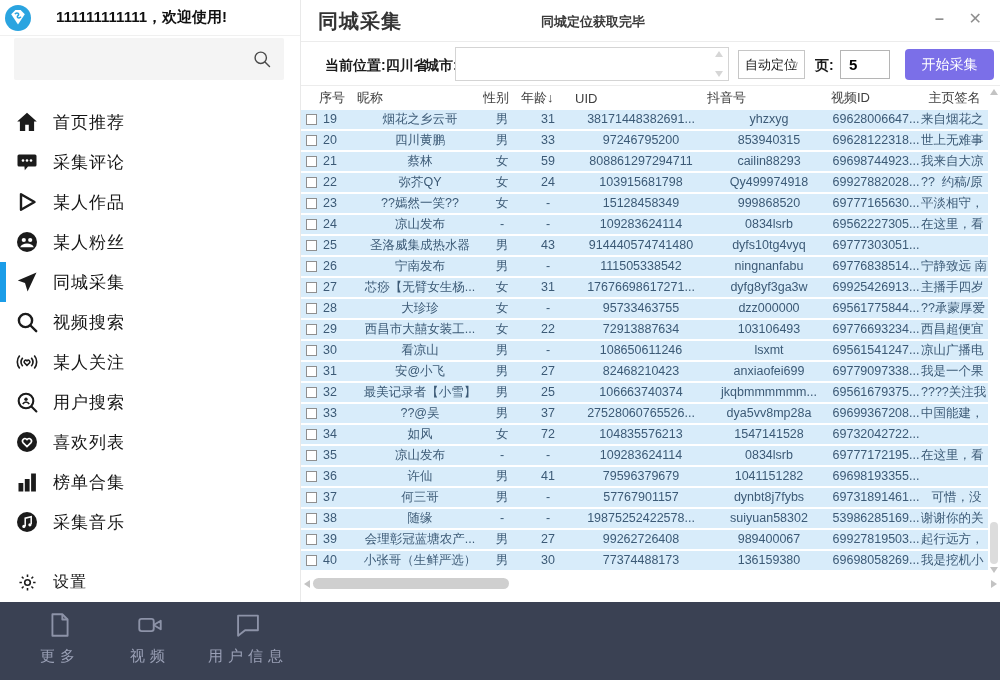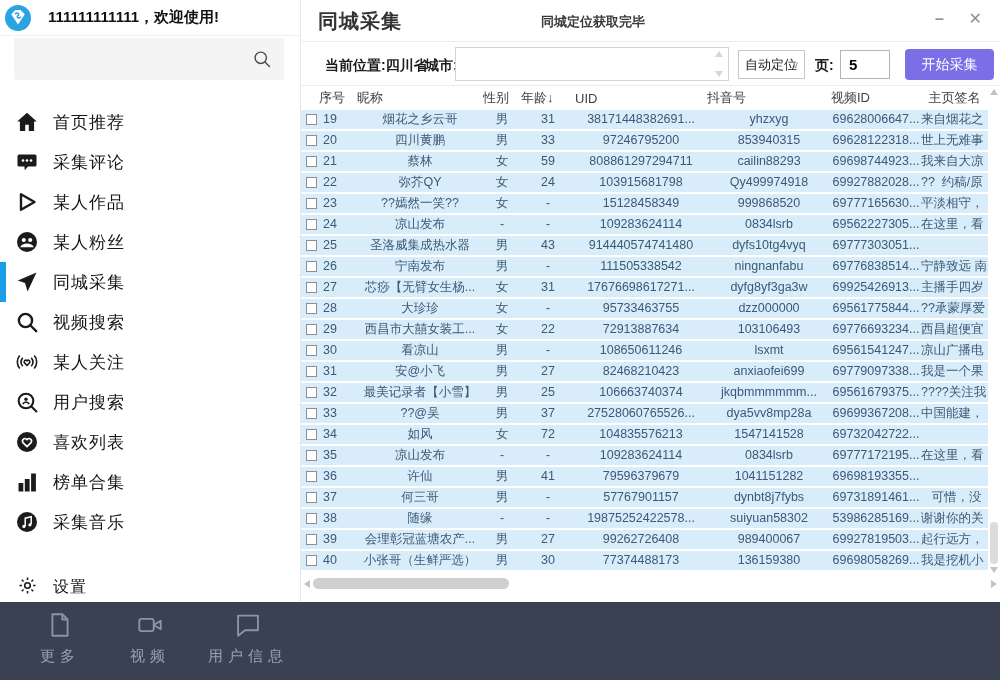--- a/index.html
+++ b/index.html
@@ -2,34 +2,34 @@
 <html><head>
 <meta charset="utf-8">
 <style>
   * { margin:0; padding:0; box-sizing:border-box; }
   html,body { width:1000px; height:680px; overflow:hidden; }
   body { position:relative; background:#fff; font-family:"Liberation Sans","DejaVu Sans",sans-serif; color:#222; }
 
   
   .titlebar-left { position:absolute; left:0; top:0; width:300px; height:36px; background:#fff; border-bottom:1px solid #f0f0f0; display:flex; align-items:center; }
   .logo { width:28px; height:28px; margin-left:4px; flex:0 0 auto; }
-  .app-title { margin-left:16px; font-size:15px; font-weight:700; color:#111; white-space:nowrap; }
+  .app-title { margin-left:24px; font-size:15px; font-weight:700; color:#111; white-space:nowrap; }
 
   
   .searchbox { position:absolute; left:14px; top:38px; width:270px; height:42px; background:#f4f4f4; border-radius:2px; }
   .searchbox .mag { position:absolute; right:12px; top:11px; width:20px; height:20px; }
 
   
   .menu { position:absolute; left:0; top:102px; width:300px; }
   .menu-item { position:relative; height:40px; display:flex; align-items:center; cursor:default; }
   .menu-item .active-bar { position:absolute; left:0; top:0; width:6px; height:40px; background:#1b9de8; }
   .menu-icon { width:26px; height:26px; margin-left:14px; display:flex; align-items:center; justify-content:center; flex:0 0 auto; }
   .menu-icon svg { width:24px; height:24px; }
   .menu-label { margin-left:13px; font-size:17px; color:#161616; letter-spacing:1px; white-space:nowrap; }
-  .settings-item { position:absolute; left:0; top:566px; width:300px; height:32px; display:flex; align-items:flex-end; }
+  .settings-item { position:absolute; left:0; top:566px; width:300px; height:32px; display:flex; align-items:center; }
   .settings-item .menu-icon svg { width:21px; height:21px; }
   .settings-item .menu-label { font-size:16px; }
 
   
   .bottombar { position:absolute; left:0; top:602px; width:1000px; height:78px; background:#3a4153; display:flex; align-items:flex-start; padding-left:28px; gap:26px; }
   .bb-item { display:flex; flex-direction:column; align-items:center; padding-top:9px; min-width:64px; }
   .bb-item svg { width:28px; height:28px; }
   .bb-label { margin-top:4px; font-size:15px; letter-spacing:5px; color:#9aa0b6; white-space:nowrap; }
 
   

